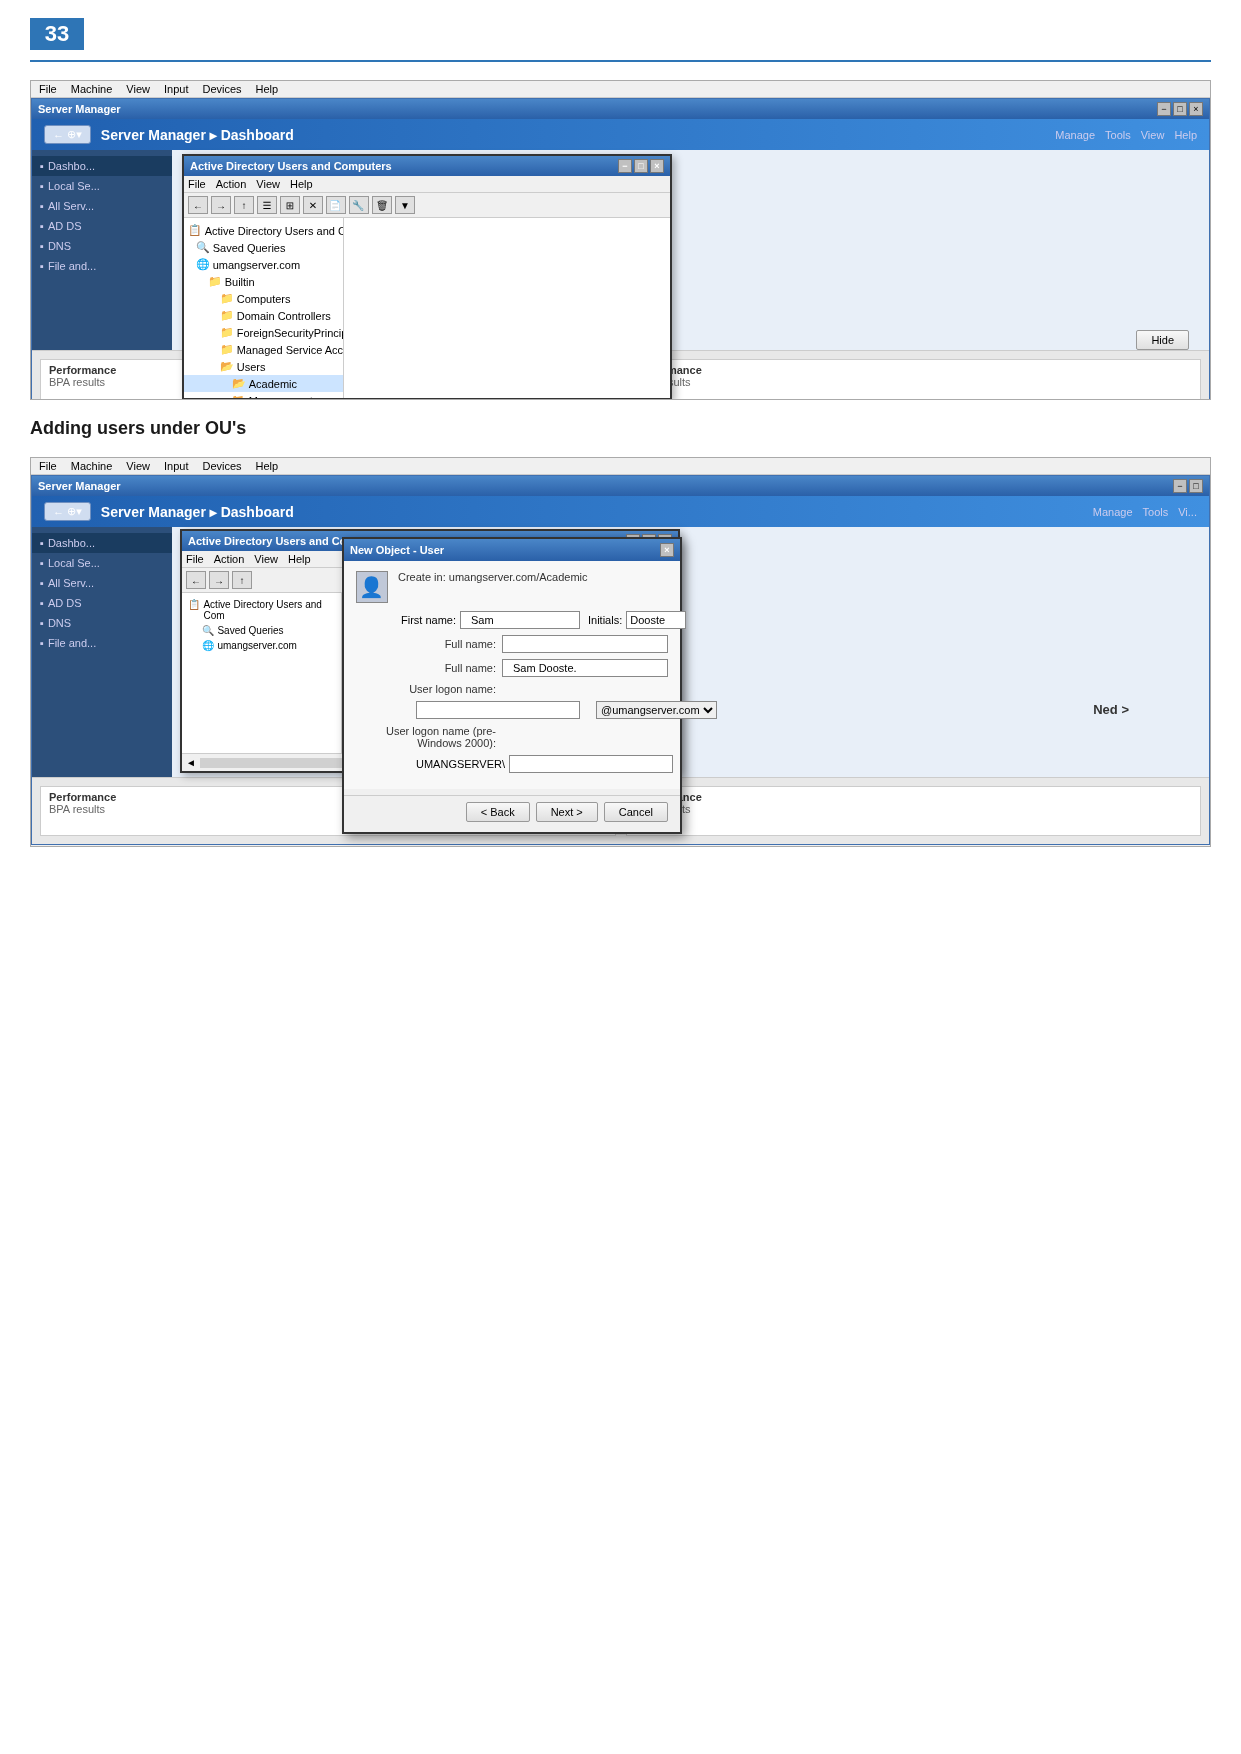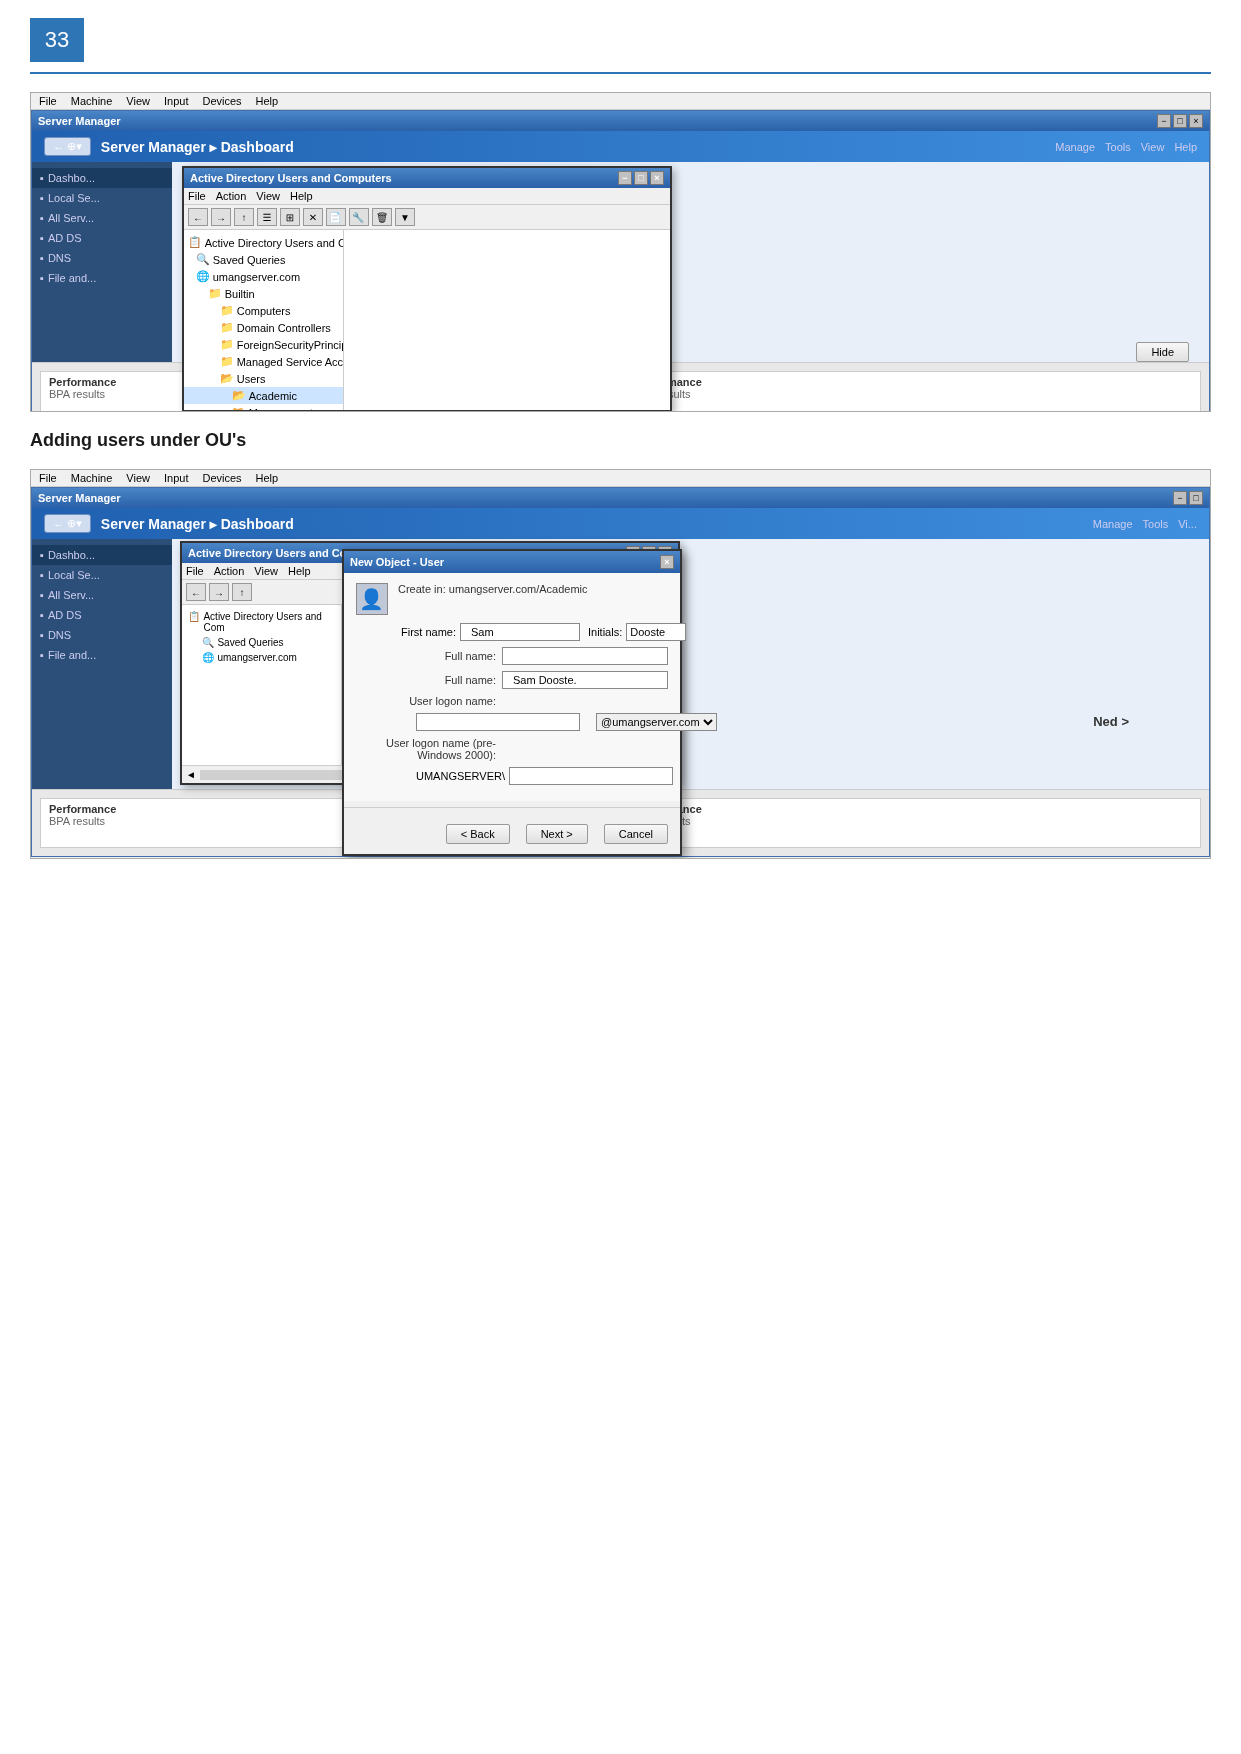--- a/index.html
+++ b/index.html
@@ -21,23 +21,23 @@
     .page-title {
       font-size: 22px;
       font-weight: bold;
       color: #1a1a1a;
       letter-spacing: 1px;
     }
     .page-number {
       background: #2e75b6;
       color: #fff;
       font-size: 22px;
-      font-weight: normal;
+      font-weight: bold;
       width: 54px;
-      height: 44px;
+      height: 32px;
       display: flex;
       align-items: center;
       justify-content: center;
     }
 
     
     .section-divider {
       height: 2px;
       background: #2e75b6;
       margin: 0 30px;
@@ -298,22 +298,22 @@
       width: 60px;
       height: 18px;
       border: 1px solid #888;
       background: #fff;
       padding: 0 3px;
       font-size: 11px;
     }
     .dialog-footer {
       display: flex;
       justify-content: flex-end;
-      gap: 16px;
-      padding: 16px 12px 10px 12px;
+      gap: 6px;
+      padding: 6px 12px 10px 12px;
       border-top: 1px solid #ccc;
       margin-top: 6px;
     }
     .dialog-btn {
       background: linear-gradient(to bottom, #f8f8f8 0%, #e0e0e0 100%);
       border: 1px solid #999;
       border-radius: 2px;
       padding: 3px 14px;
       font-size: 11px;
       cursor: pointer;

